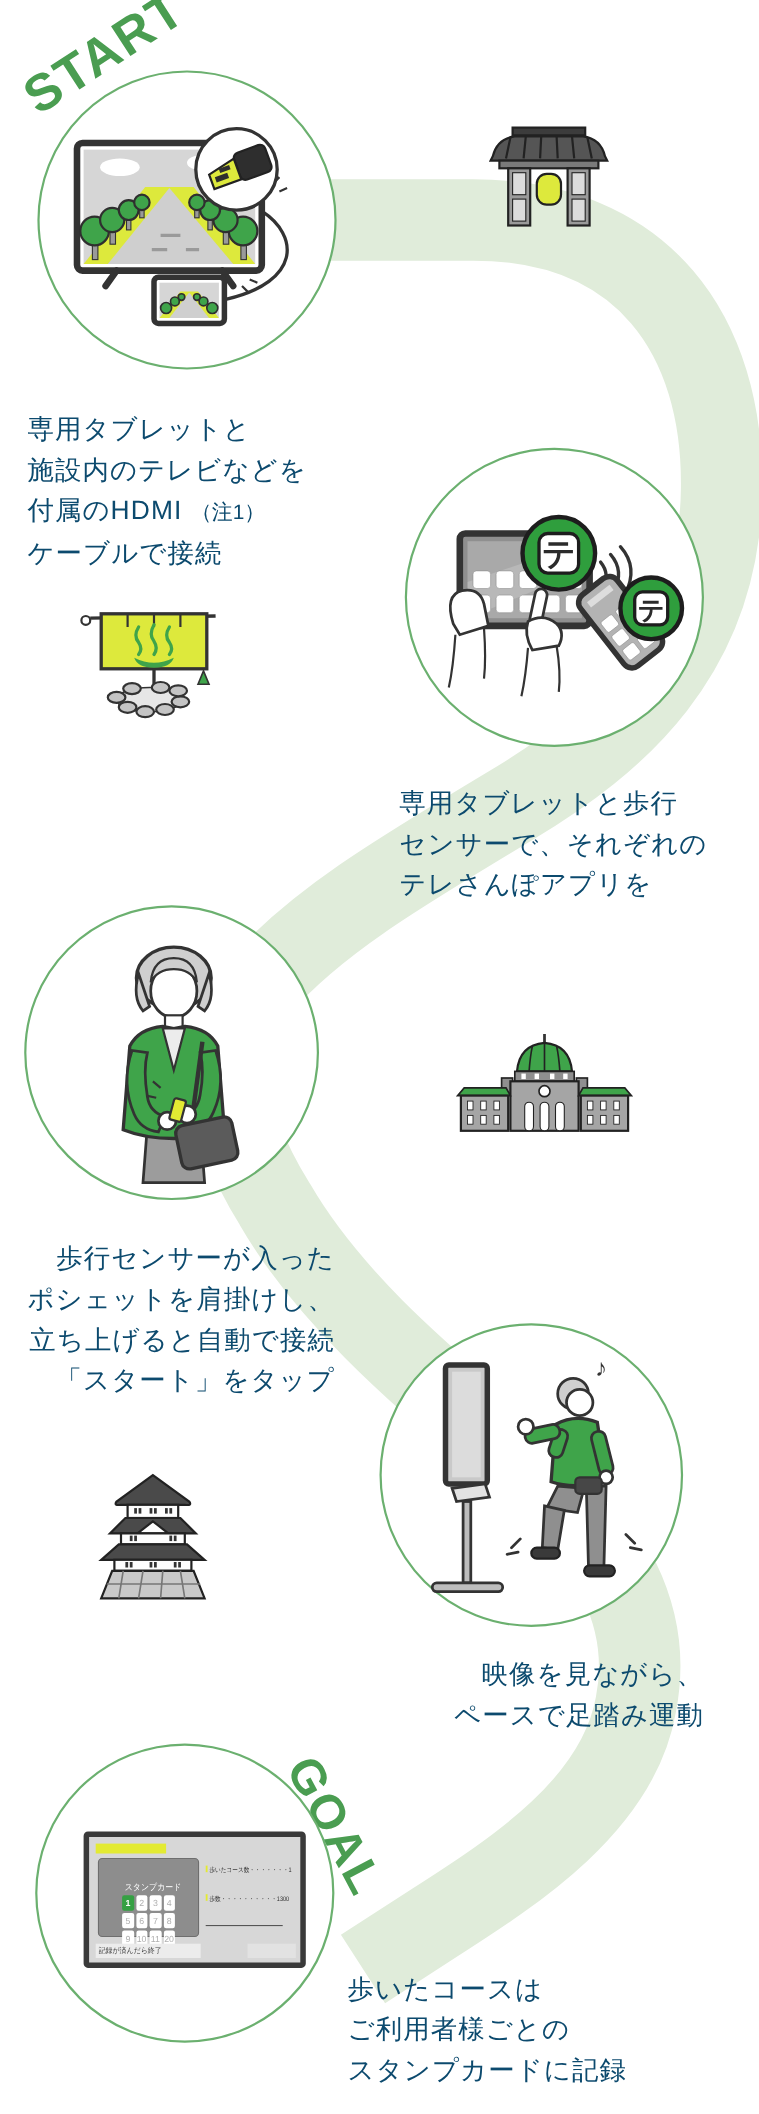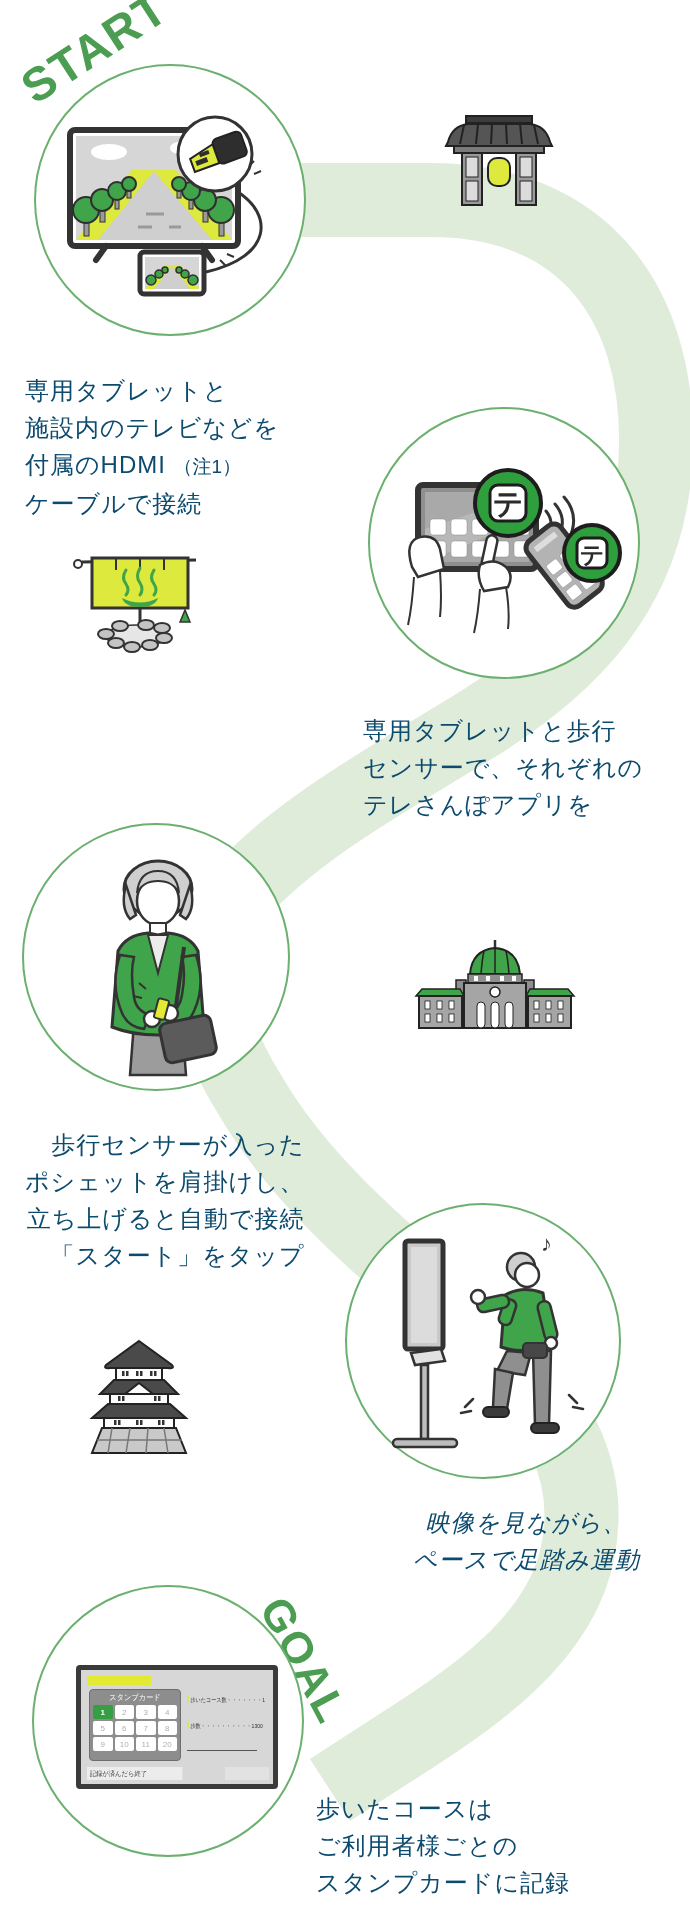--- a/index.html
+++ b/index.html
@@ -14,29 +14,29 @@
   .c5{left:32px;top:1585px;width:272px;height:272px;}
   .circle > svg{position:absolute;left:-2px;top:-2px;}
   .milestone{position:absolute;}
   .flow-label{position:absolute;font-weight:bold;color:#4a9d51;letter-spacing:2px;white-space:nowrap;}
   .start{left:26px;top:64px;font-size:47px;transform:rotate(-33deg);transform-origin:0 50%;}
   .goal{left:294px;top:1589px;font-size:44px;transform:rotate(62deg);transform-origin:0 0;}
   .caption{position:absolute;font-size:24px;line-height:37px;letter-spacing:1px;color:#0c4a6e;}
   .cap1{left:25px;top:372px;}
   .cap2{left:363px;top:712px;}
   .cap3{left:25px;top:1126px;text-align:right;}
-  .cap4{top:1504px;right:50px;text-align:center;font-style:italic;}
+  .cap4{top:1504px;right:50px;text-align:right;}
   .cap5{left:316px;top:1790px;}
   .note{font-size:19px;letter-spacing:0;}
   
   .screen{position:absolute;left:42px;top:78px;width:192px;height:114px;background:#d7d7d7;
           border:5px solid #3a3a3a;border-radius:4px;}
   .yellowbar{position:absolute;left:6px;top:6px;width:64px;height:9px;background:#e3ea33;}
   .panel{position:absolute;left:8px;top:19px;width:92px;height:72px;background:#8d8d8d;
-         border:1px solid #6e6e6e;border-radius:4px;padding:3px;box-sizing:border-box;}
+         border:1px solid #6e6e6e;border-radius:4px;padding:21px;box-sizing:border-box;}
   .panel-title{font-size:8px;color:#fff;text-align:center;line-height:9px;white-space:nowrap;
                transform:scaleX(.9);transform-origin:center;}
   .stamp-grid{display:grid;grid-template-columns:repeat(4,1fr);gap:2px;margin-top:3px;}
   .stamp-cell{background:#fff;border-radius:2px;height:14px;display:flex;align-items:center;
               justify-content:center;font-size:8px;color:#b0b0b0;}
   .stamp-cell.stamped{background:#35a043;color:#fff;font-weight:bold;}
   .inforow{position:absolute;left:106px;width:80px;font-size:6px;color:#2f2f2f;white-space:nowrap;
            transform:scaleX(.85);transform-origin:left;}
   .inforow .marker{display:inline-block;width:2px;height:6px;background:#e3ea33;margin-right:2px;}
   .divline{position:absolute;left:106px;top:80px;width:70px;height:1px;background:#555;}

